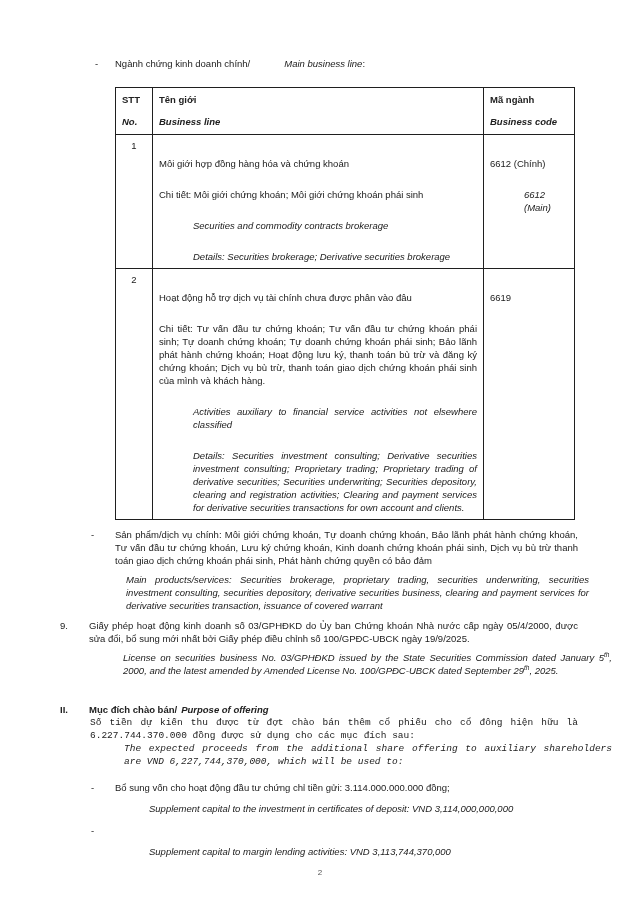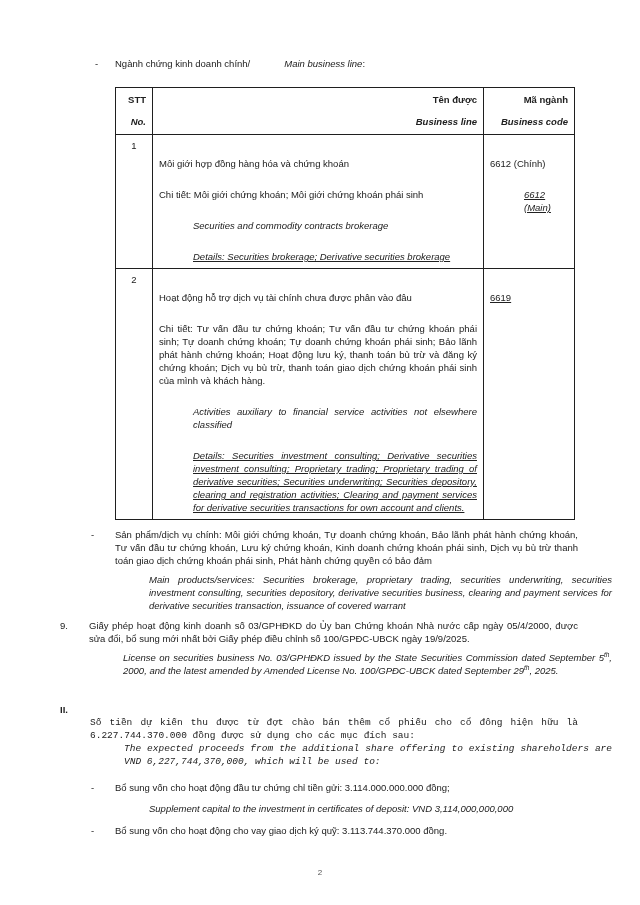--- a/index.html
+++ b/index.html
@@ -35,31 +35,31 @@
     width: 459px;
   }
   table.biz th, table.biz td {
     border: 1px solid #1f1f1f;
     vertical-align: top;
     padding: 4px 6px 5px 6px;
   }
   .col-no   { width: 37px; }
   .col-line { width: 331px; }
   .col-code { width: 91px; }
-  table.biz th { font-weight: bold; text-align: right; padding-top: 5px; padding-bottom: 6px; }
+  table.biz th { font-weight: bold; text-align: left; padding-top: 5px; padding-bottom: 6px; }
   th .h-en { font-style: italic; margin-top: 9px; }
   td.cell-no { text-align: center; }
   table.biz p { margin: 18px 0 11px 0; }
-  table.biz p:last-child { margin-bottom: 0; text-decoration: underline; }
+  table.biz p:last-child { margin-bottom: 0; }
   td.cell-line p.just { text-align: justify; }
 
   
   .products-row { margin-left: 91px; width: 487px; margin-top: 8px; }
   .products-row .marker { width: 24px; }
-  .mainprod { margin-left: 115px; width: 463px; margin-top: 6px; }
+  .mainprod { margin-left: 92px; width: 463px; margin-top: 6px; }
 
   .num-row { margin-left: 60px; width: 518px; margin-top: 7px; }
   .num-row .marker { width: 29px; }
   .license { margin-left: 89px; width: 489px; margin-top: 6px; }
   .license sup { font-size: 6.5px; vertical-align: super; line-height: 0; }
 
   .heading2 { margin-left: 60px; width: 518px; margin-top: 26px; font-weight: bold; }
   .heading2 .marker { width: 29px; }
   .heading2 .title-en { font-style: italic; margin-left: 4px; }
 
@@ -96,21 +96,21 @@
         <col class="col-line">
         <col class="col-code">
       </colgroup>
     <thead>
       <tr>
         <th>
           <div>STT</div>
           <div class="h-en">No.</div>
         </th>
         <th>
-          <div>Tên được</div>
+          <div>Tên giới</div>
           <div class="h-en">Business line</div>
         </th>
         <th>
           <div>Mã ngành</div>
           <div class="h-en">Business code</div>
         </th>
       </tr>
     </thead>
     <tbody>
       <tr>
@@ -144,35 +144,36 @@
   <div class="hang products-row">
     <span class="marker">-</span>
     <span class="body just">Sản phẩm/dịch vụ chính: Môi giới chứng khoán, Tự doanh chứng khoán, Bảo lãnh phát hành chứng khoán, Tư vấn đầu tư chứng khoán, Lưu ký chứng khoán, Kinh doanh chứng khoán phái sinh, Dịch vụ bù trừ thanh toán giao dịch chứng khoán phái sinh, Phát hành chứng quyền có bảo đảm</span>
   </div>
   <div class="mainprod it just">Main products/services: Securities brokerage, proprietary trading, securities underwriting, securities investment consulting, securities depository, derivative securities business, clearing and payment services for derivative securities transaction, issuance of covered warrant</div>
 
   <div class="hang num-row">
     <span class="marker">9.</span>
     <span class="body just">Giấy phép hoạt động kinh doanh số 03/GPHĐKD do Ủy ban Chứng khoán Nhà nước cấp ngày 05/4/2000, được sửa đổi, bổ sung mới nhất bởi Giấy phép điều chỉnh số 100/GPĐC-UBCK ngày 19/9/2025.</span>
   </div>
-  <div class="license it just"><span>License on securities business No. 03/GPHĐKD issued by the State Securities Commission dated September 5</span><sup>th</sup><span>, 2000, and the latest amended by Amended License No. 100/GPĐC-UBCK dated September 29</span><sup>th</sup><span>, 2025.</span></div>
+  <div class="license it just"><span>License on securities business No. 03/GPHĐKD issued by the State Securities Commission dated January 5</span><sup>th</sup><span>, 2000, and the latest amended by Amended License No. 100/GPĐC-UBCK dated September 29</span><sup>th</sup><span>, 2025.</span></div>
 
   <div class="hang heading2">
     <span class="marker">II.</span>
+    <span class="body"><span>Mục đích chào bán/</span><span class="title-en">Purpose of offering</span></span>
   </div>
 
   <div class="s2-para just">Số tiền dự kiến thu được từ đợt chào bán thêm cổ phiếu cho cổ đông hiện hữu là 6.227.744.370.000 đồng được sử dụng cho các mục đích sau:</div>
-  <div class="s2-para it just">The expected proceeds from the additional share offering to existing shareholders are VND 6,227,744,370,000, which will be used to:</div>
+  <div class="s2-para it just">The expected proceeds from the additional share offering to auxiliary shareholders are VND 6,227,744,370,000, which will be used to:</div>
 
   <div class="hang s2-bullet">
     <span class="marker">-</span>
     <span class="body">Bổ sung vốn cho hoạt động đầu tư chứng chỉ tiền gửi: 3.114.000.000.000 đồng;</span>
   </div>
   <div class="s2-sub it">Supplement capital to the investment in certificates of deposit: VND 3,114,000,000,000</div>
 
   <div class="hang s2-bullet second">
     <span class="marker">-</span>
-    <span class="body">Bổ sung vốn cho hoạt động cho vay giao dịch ký quỹ: 3.113.744.370.000 đồng.</span>
   </div>
+  <div class="s2-sub it">Supplement capital to margin lending activities: VND 3,113,744,370,000</div>
 
   <div class="page-number">2</div>
 
 </div>
 
 </body></html>

